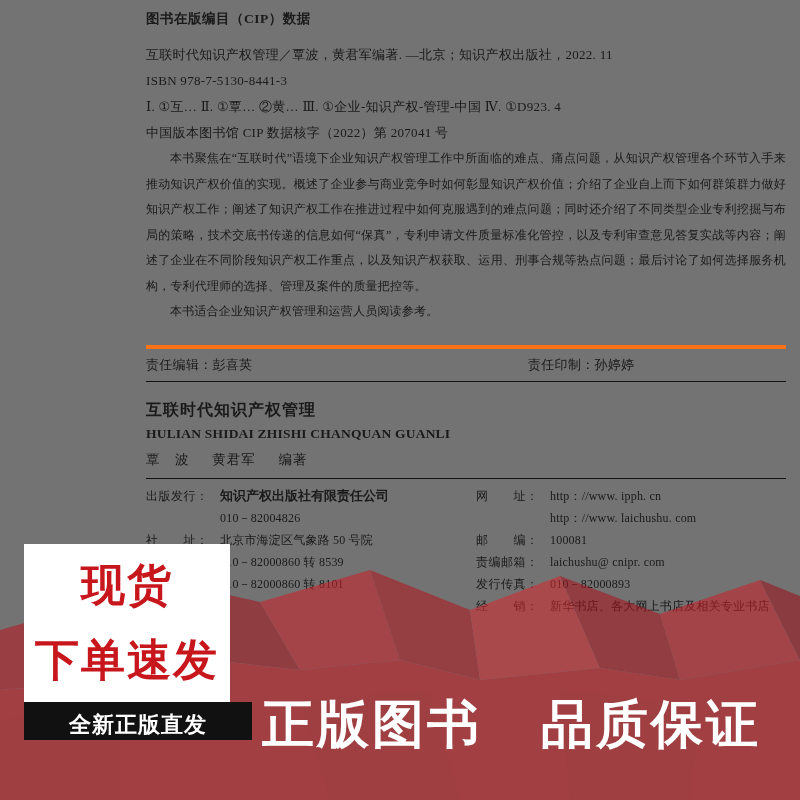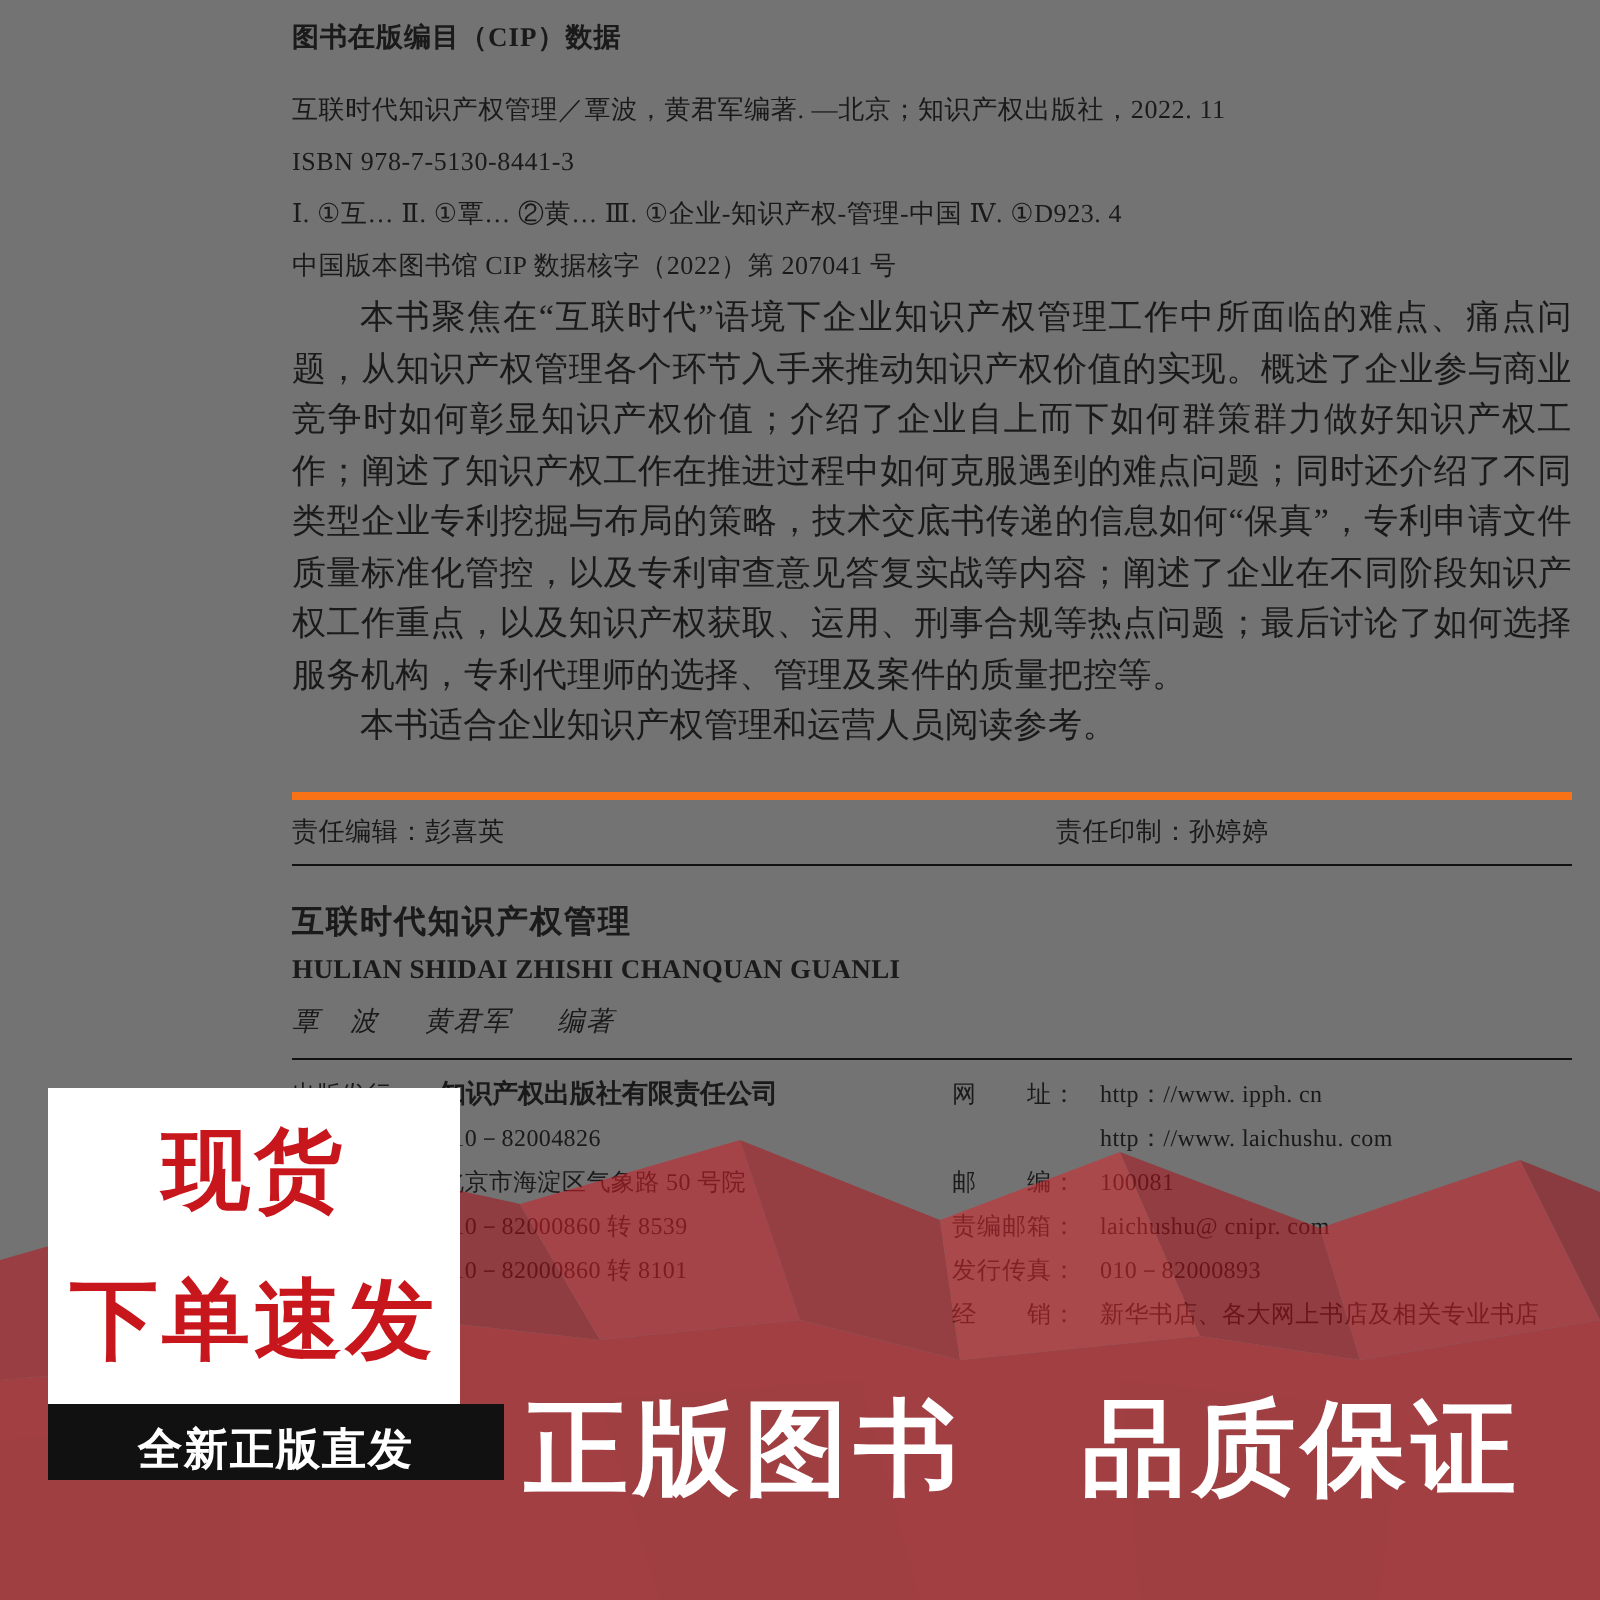--- a/index.html
+++ b/index.html
@@ -42,21 +42,21 @@
   }
 
   .section-title {
     font-size: 13.5px;
     font-weight: bold;
     margin-top: 22px;
     margin-bottom: 6px;
     letter-spacing: 0.5px;
   }
   .para {
-    font-size: 17px;
+    font-size: 12px;
     line-height: 25.5px;
     text-align: justify;
     text-justify: inter-ideograph;
     text-indent: 2em;
     letter-spacing: 0.2px;
   }
 
   .credits {
     margin-top: 20px;
     border-top: 4px solid #f97316;
@@ -78,21 +78,20 @@
     margin-top: 5px;
     font-size: 13.5px;
     font-weight: bold;
     font-family: "Liberation Serif", "DejaVu Serif", serif;
     letter-spacing: 0.2px;
   }
   .authors {
     margin-top: 9px;
     font-size: 13.5px;
     letter-spacing: 1px;
-    font-style: italic;
   }
   .authors span.gap { display: inline-block; width: 14px; }
 
   .imprint {
     margin-top: 9px;
     border-top: 1px solid #111;
     padding-top: 6px;
     display: flex;
     font-size: 12px;
     line-height: 22px;

